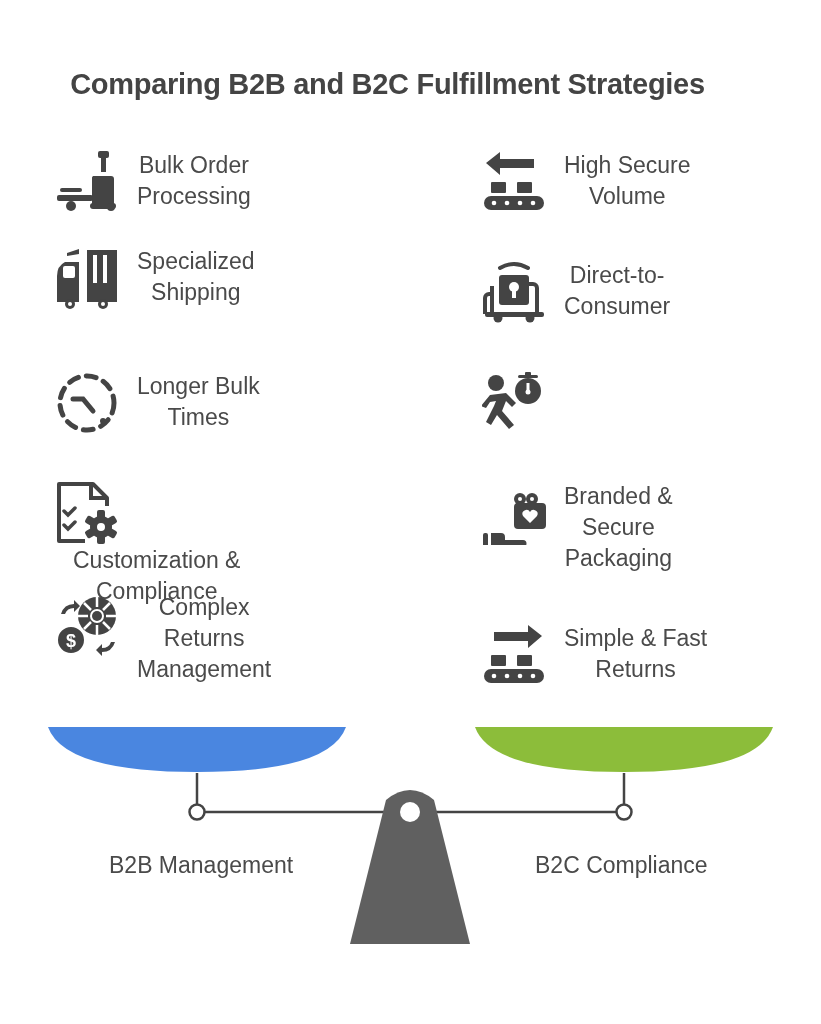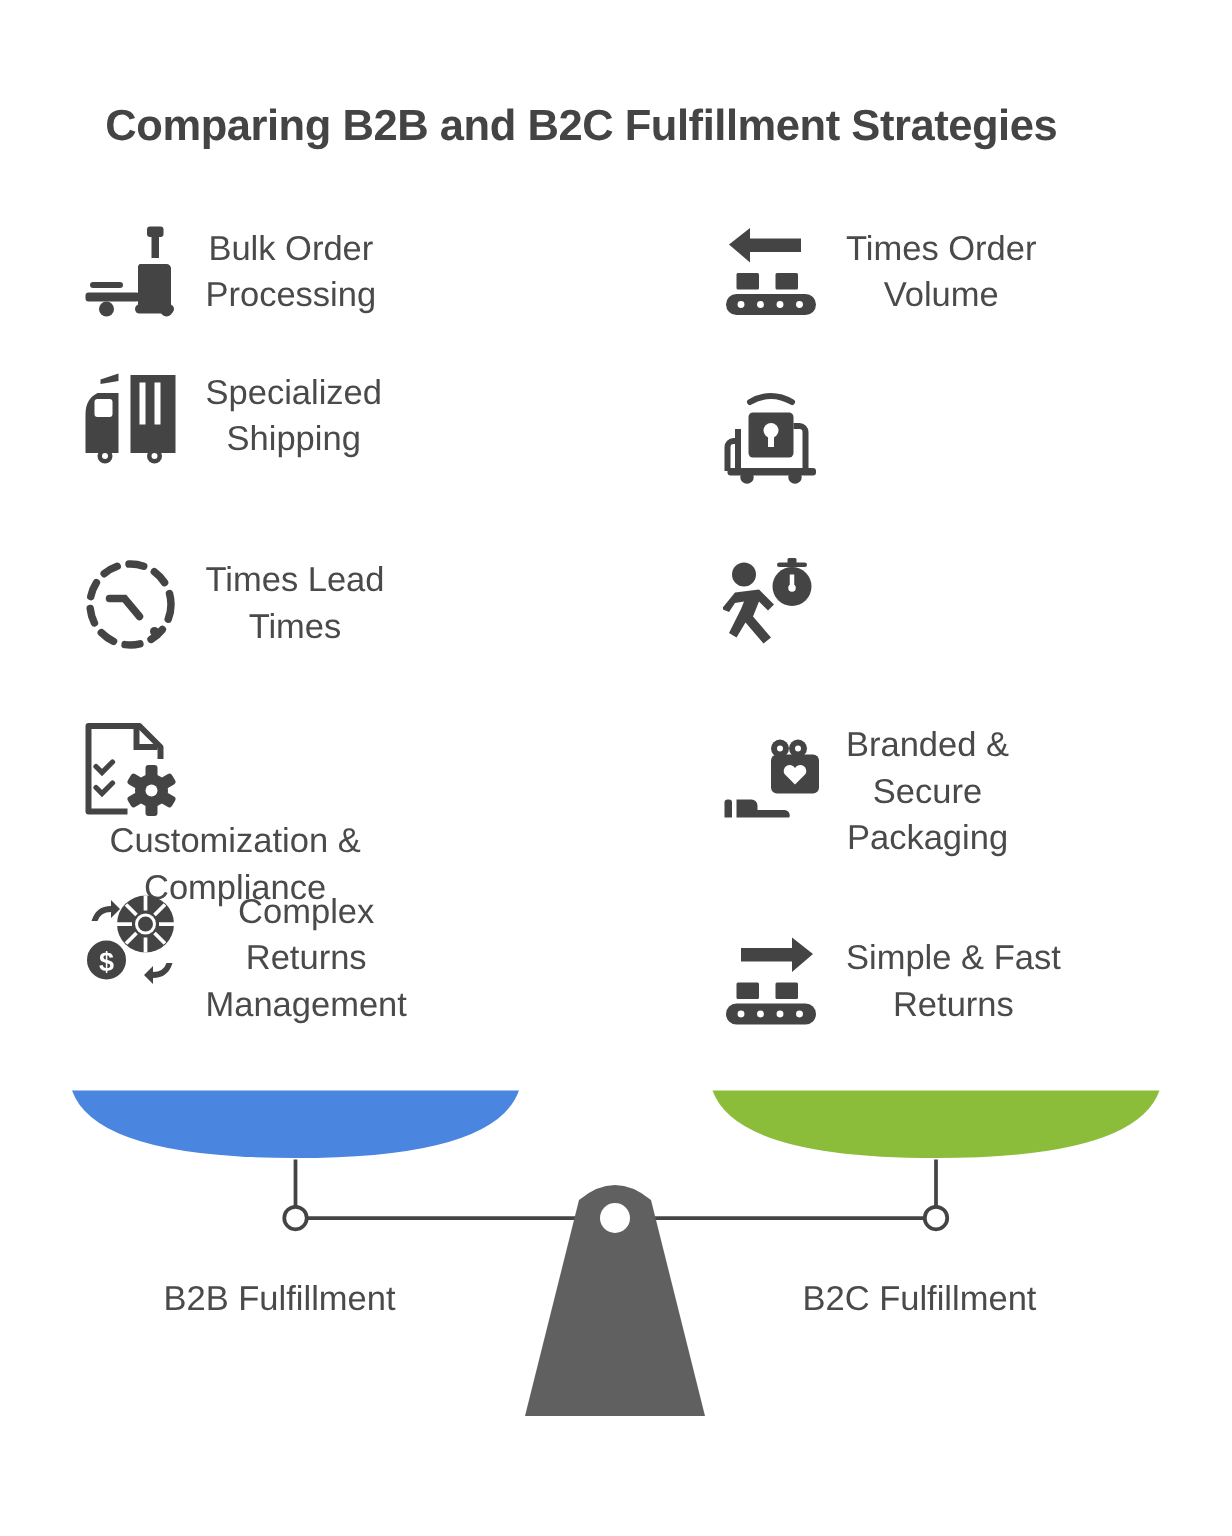--- a/index.html
+++ b/index.html
@@ -57,21 +57,21 @@
 </div>
 
 <div class="item" style="left:55px;top:371px;">
   <span class="icon">
     <svg viewBox="0 0 64 64" fill="none" stroke="#444" stroke-width="5" stroke-linecap="round">
       <circle cx="32" cy="32" r="27" stroke-dasharray="10 8"></circle>
       <path d="M18 28 h10 l10 12"></path>
       <circle cx="48" cy="50" r="3" fill="#444" stroke="none"></circle>
     </svg>
   </span>
-  <span class="label">Times Lead
+  <span class="label">Longer Bulk
 Times</span>
 </div>
 
 <div class="item" style="left:55px;top:481px;flex-direction:column;">
   <span class="icon">
     <svg viewBox="0 0 64 64">
       <path d="M30 60 H4 V3 H38 l14 14 v8" fill="none" stroke="#444" stroke-width="4" stroke-linejoin="round"></path>
       <path d="M36 3 v14 h14" fill="none" stroke="#444" stroke-width="4"></path>
       <path d="M9 30 l4 4 l7-7 M9 44 l4 4 l7-7" fill="none" stroke="#444" stroke-width="3.5" stroke-linecap="round"></path>
       <g fill="#444" transform="translate(46,46)">
@@ -113,38 +113,40 @@
       <path d="M4 13 l14 -11 v7 h34 v9 h-34 v7z"></path>
       <rect x="9" y="32" width="15" height="11" rx="1"></rect>
       <rect x="35" y="32" width="15" height="11" rx="1"></rect>
       <rect x="2" y="46" width="60" height="14" rx="7"></rect>
       <circle cx="12" cy="53" r="2.3" fill="#fff"></circle>
       <circle cx="25" cy="53" r="2.3" fill="#fff"></circle>
       <circle cx="38" cy="53" r="2.3" fill="#fff"></circle>
       <circle cx="51" cy="53" r="2.3" fill="#fff"></circle>
     </svg>
   </span>
-  <span class="label">Times Order
+  <span class="label">High Secure
 Volume</span>
 </div>
 
 <div class="item" style="left:482px;top:260px;">
   <span class="icon">
     <svg viewBox="0 0 64 64">
       <path d="M18 8 q14 -8 28 0" fill="none" stroke="#444" stroke-width="4" stroke-linecap="round"></path>
       <rect x="17" y="15" width="30" height="30" rx="3" fill="#444"></rect>
       <circle cx="32" cy="27" r="5" fill="#fff"></circle>
       <rect x="30" y="28" width="4" height="10" fill="#fff"></rect>
       <path d="M10 26 v28 h45 v-26 a4 4 0 0 0 -4-4 h-4" fill="none" stroke="#444" stroke-width="4"></path>
       <path d="M3 54 v-16 a4 4 0 0 1 4-4 h3" fill="none" stroke="#444" stroke-width="4"></path>
       <rect x="3" y="52" width="59" height="5" rx="2" fill="#444"></rect>
       <circle cx="16" cy="58" r="4.5" fill="#444"></circle>
       <circle cx="48" cy="58" r="4.5" fill="#444"></circle>
     </svg>
   </span>
+  <span class="label">Direct-to-
+Consumer</span>
 </div>
 
 <div class="item" style="left:482px;top:371px;">
   <span class="icon">
     <svg viewBox="0 0 64 64" fill="#444">
       <circle cx="14" cy="12" r="8"></circle>
       <path d="M8 24 l16 -2 l10 10 l-4 4 l-6-6 l-4 10 l12 14 l-5 4 l-12-14 l-6 10 l-5-3 l8-16 l2-5 l-6 1 l-4 6 l-5-2z"></path>
       <circle cx="46" cy="20" r="13"></circle>
       <rect x="43" y="1" width="6" height="6" rx="1"></rect>
       <rect x="36" y="4" width="20" height="3" rx="1.5"></rect>
@@ -194,14 +196,14 @@
   <path d="M475 727 L773 727 Q757 772 624 772 Q491 772 475 727 Z" fill="#8cbd3a"></path>
   <line x1="197" y1="773" x2="197" y2="805" stroke="#444" stroke-width="2.5"></line>
   <line x1="624" y1="773" x2="624" y2="805" stroke="#444" stroke-width="2.5"></line>
   <line x1="205" y1="812" x2="616" y2="812" stroke="#444" stroke-width="2.5"></line>
   <circle cx="197" cy="812" r="7.5" fill="#fff" stroke="#444" stroke-width="2.5"></circle>
   <circle cx="624" cy="812" r="7.5" fill="#fff" stroke="#444" stroke-width="2.5"></circle>
   <path d="M386 800 Q410 780 434 800 L470 944 L350 944 Z" fill="#606060"></path>
   <circle cx="410" cy="812" r="10" fill="#fff"></circle>
 </svg>
 
-<div class="side-label" style="left:109px;top:852px;">B2B Fulfillment</div>
-<div class="side-label" style="left:535px;top:852px;">B2C Fulfillment</div>
+<div class="side-label" style="left:109px;top:852px;">B2B Management</div>
+<div class="side-label" style="left:535px;top:852px;">B2C Compliance</div>
 
 </body></html>

